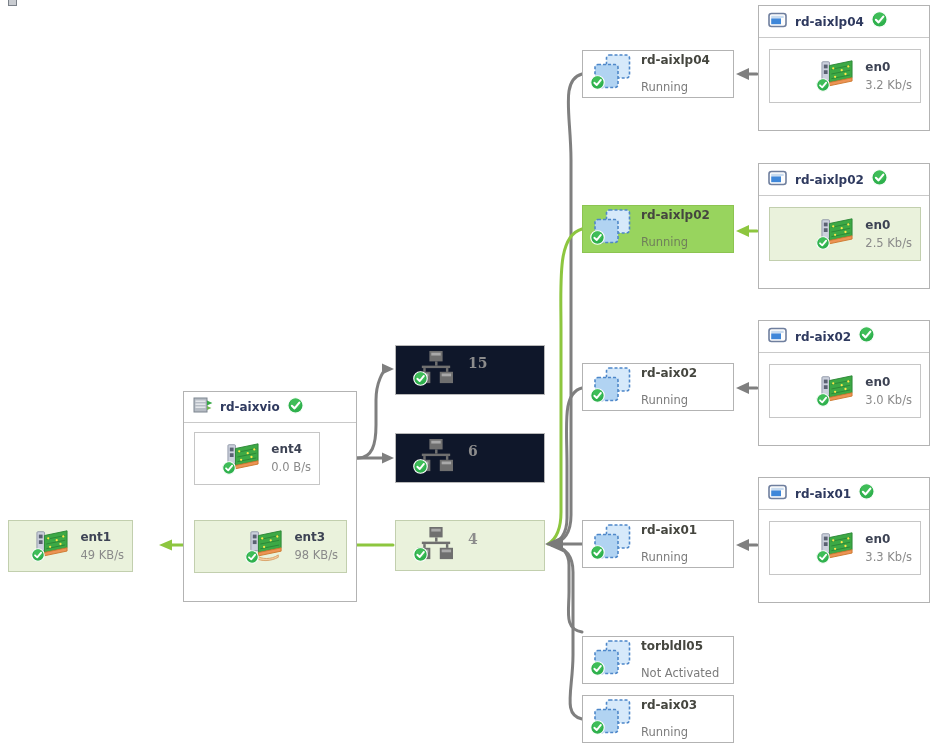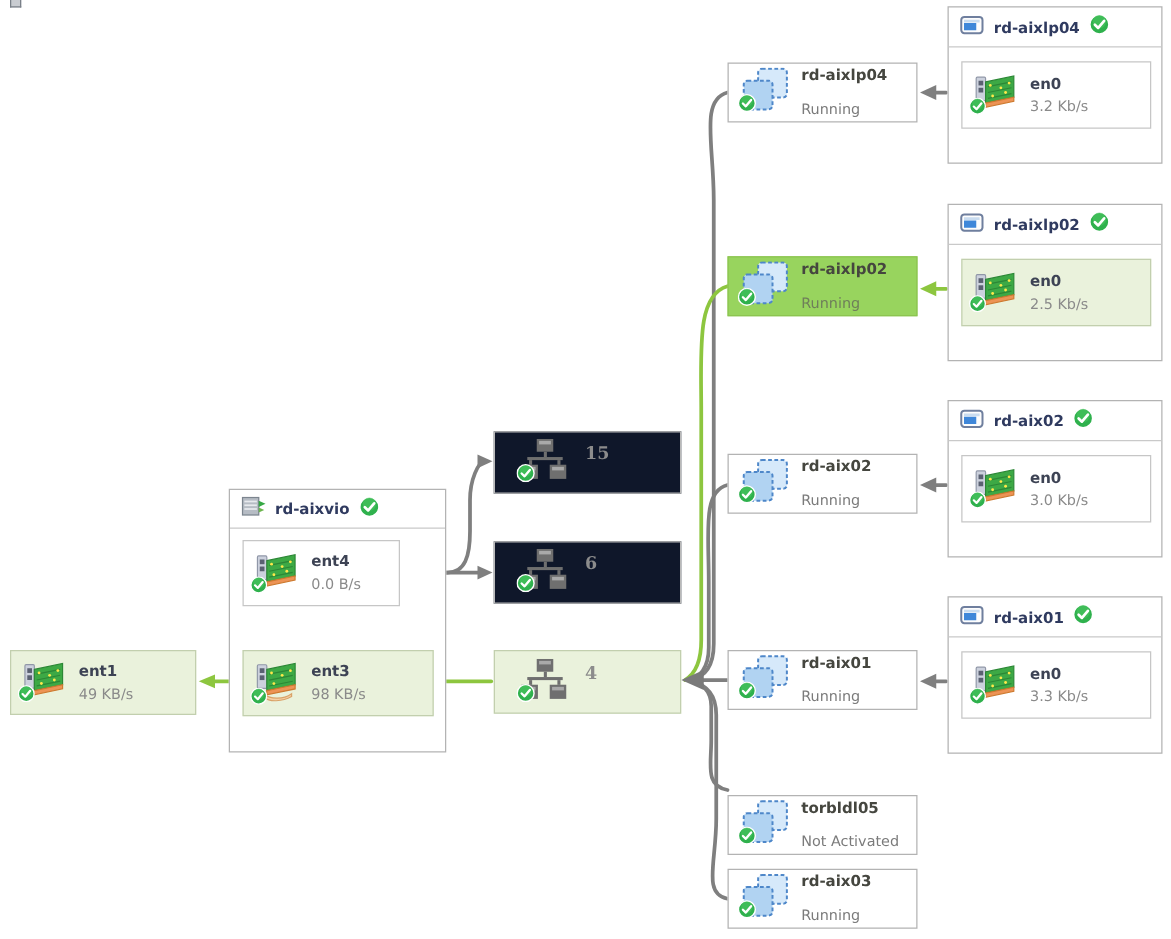--- a/index.html
+++ b/index.html
@@ -6,21 +6,21 @@
   body { font-family:"DejaVu Sans","Liberation Sans",sans-serif; }
   .canvas { position:relative; width:937px; height:751px; overflow:hidden; background:#fff; }
   svg.overlay { position:absolute; left:0; top:0; z-index:1; }
 
   
   .box { position:absolute; box-sizing:border-box; background:#fff; border:1px solid #b3b3b3; z-index:2; }
   .group-header { display:flex; align-items:center; gap:7px; height:31px; padding:0 9px; border-bottom:1px solid #c9c9c9; }
   .group-title { font-weight:bold; font-size:12px; color:#2f3a5f; white-space:nowrap; }
 
   .adapter { position:absolute; box-sizing:border-box; display:flex; align-items:center; gap:10px;
-             background:#fff; border:1px solid #c6c6c6; padding:12px 8px; }
+             background:#fff; border:1px solid #c6c6c6; padding:12px 8px;justify-content:flex-end; }
   .adapter.soft { background:#eaf2dc; border-color:#c2cfae; }
   .adapter-name { font-weight:bold; font-size:12px; color:#3d4354; line-height:1.25; }
   .adapter-rate { font-size:11.5px; color:#8a8a8a; line-height:1.25; margin-top:3px; }
 
   .lpar { position:absolute; box-sizing:border-box; width:152px; height:48px; background:#fff;
           border:1px solid #b3b3b3; display:flex; align-items:center; gap:9px; padding:0 9px; z-index:2; }
   .lpar.strong { background:#98d45e; border-color:#8cc450; }
   .lpar-name { font-weight:bold; font-size:12px; color:#45463f; line-height:1.2; }
   .lpar-status { font-size:11.5px; color:#7b7b7b; line-height:1.2; margin-top:14px; }
 
@@ -404,21 +404,21 @@
               <use href="#sym-check"></use>
             </svg></span>
       </span>
       <span class="col">
         <span class="adapter-name">ent3</span>
         <span class="adapter-rate">98 KB/s</span>
       </span>
     </div>
   </div>
 
-  <div class="adapter soft" style="left:8px; top:520px; width:149px; height:52px; z-index:2;">
+  <div class="adapter soft" style="left:8px; top:520px; width:125px; height:52px; z-index:2;">
     <span class="ic">
       <svg width="36" height="32">
           <use href="#sym-nic"></use>
         </svg>
       <span class="badge"><svg width="14" height="14">
             <use href="#sym-check"></use>
           </svg></span>
     </span>
     <span class="col">
       <span class="adapter-name">ent1</span>

